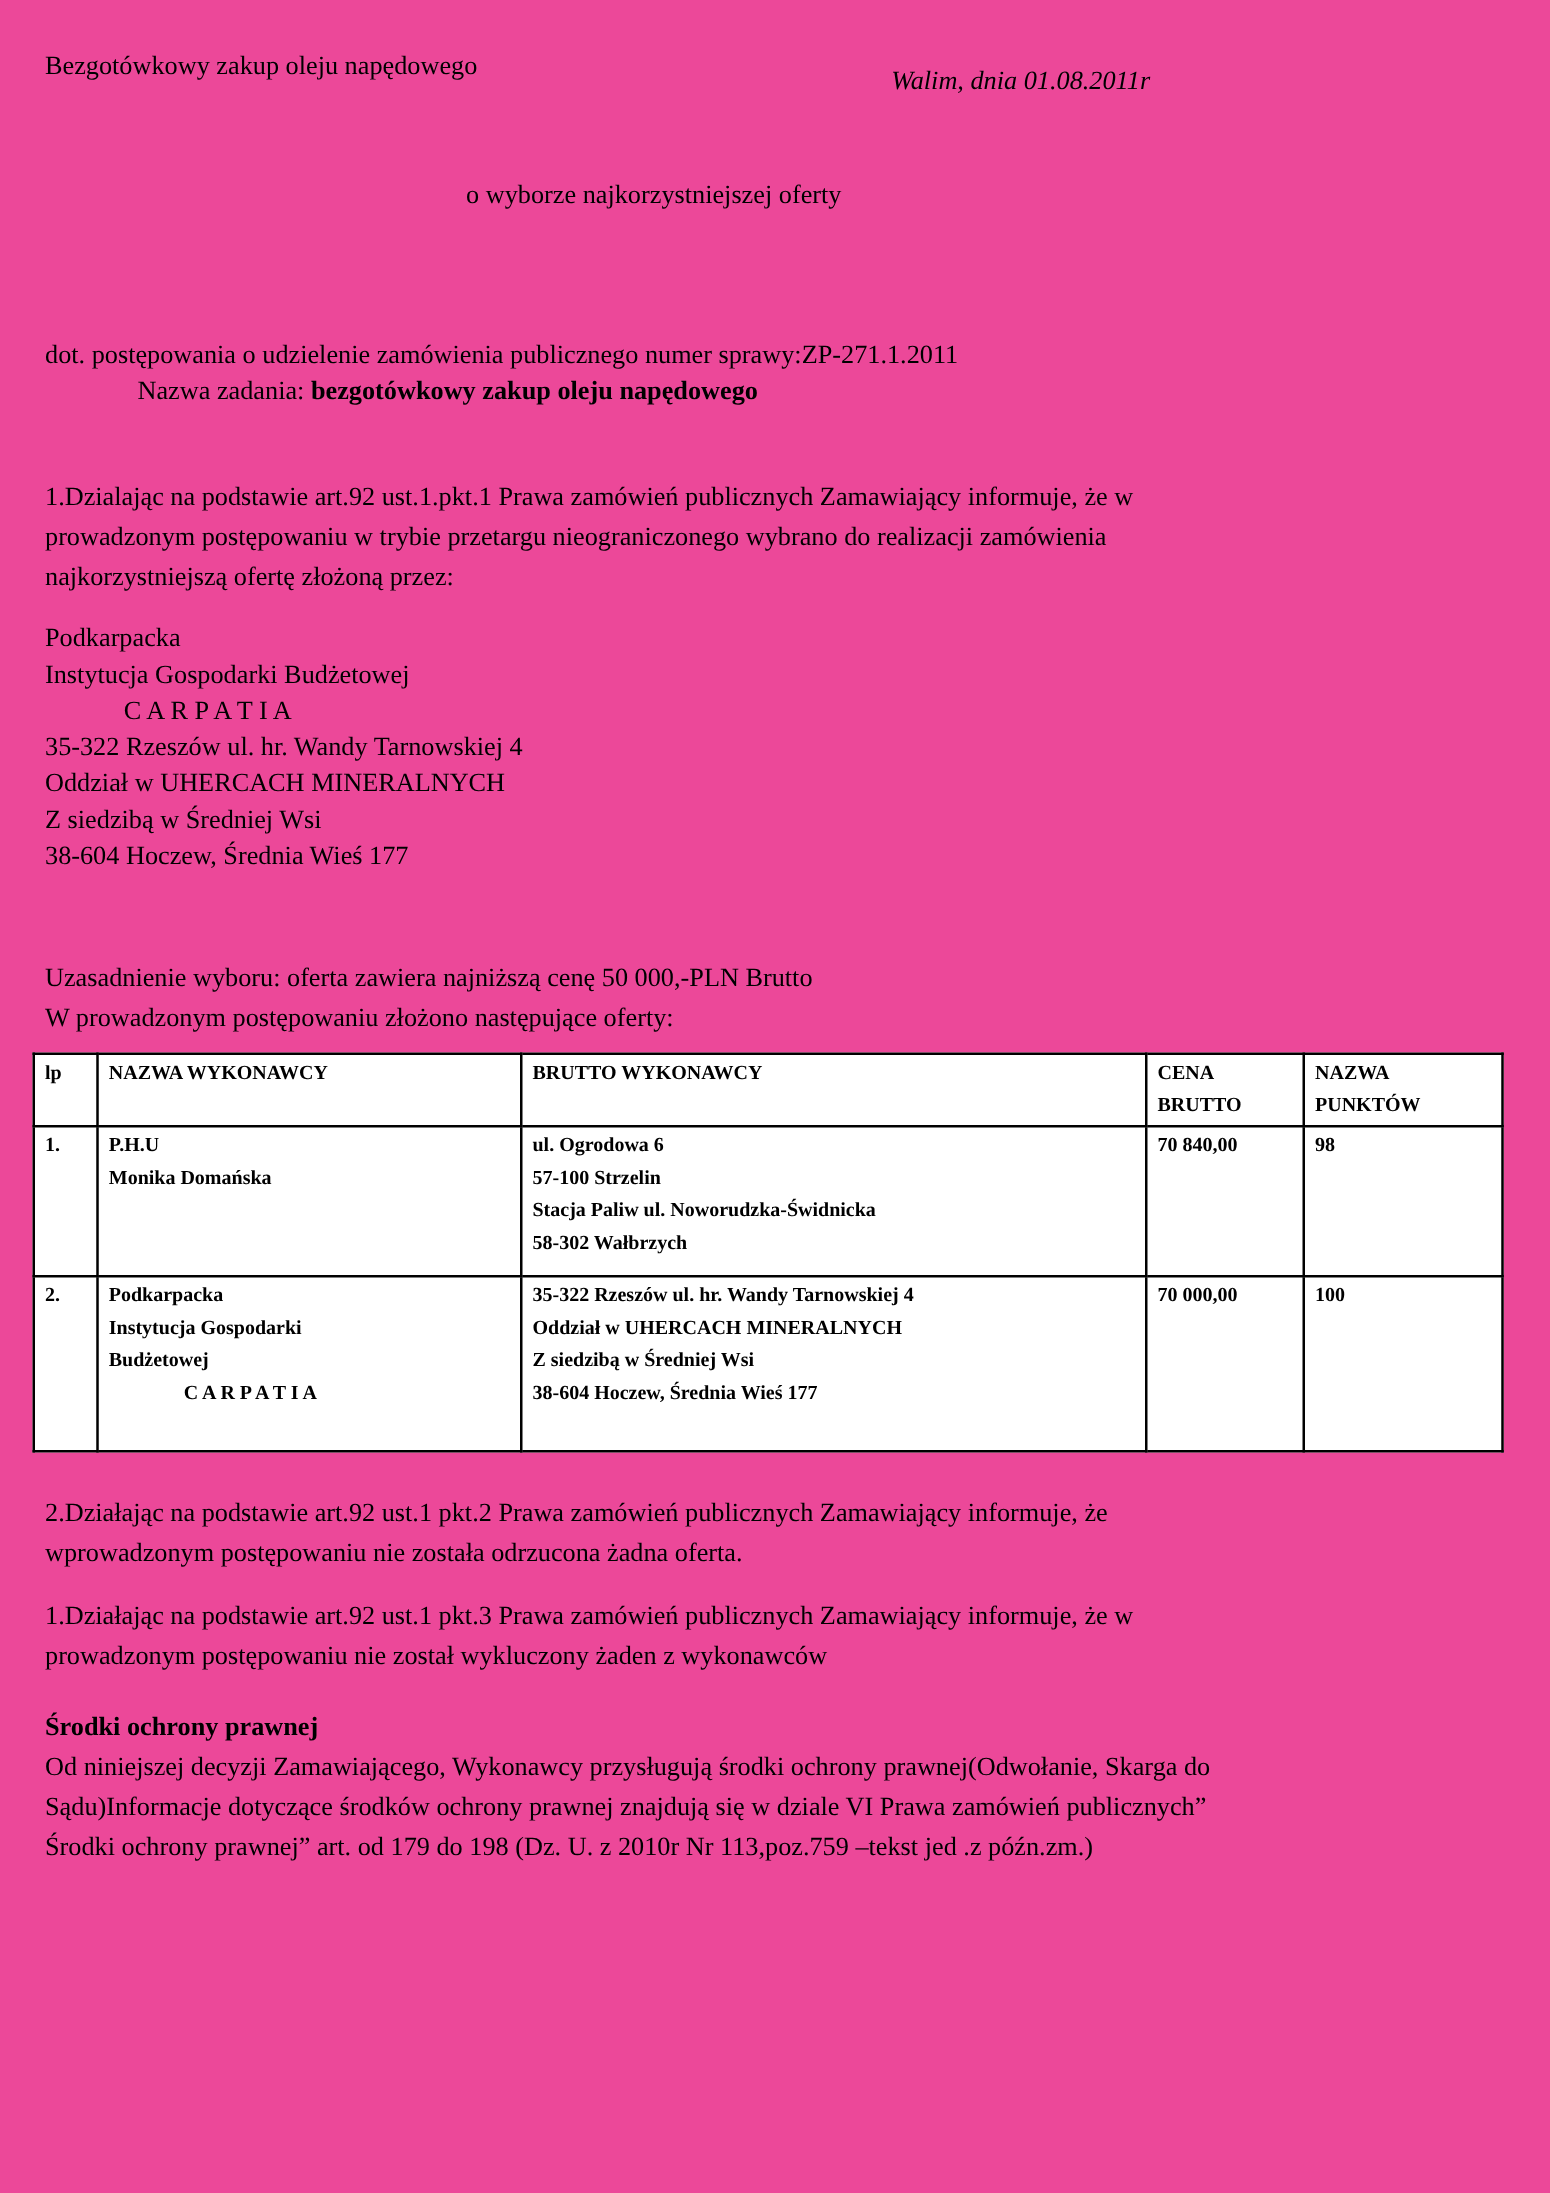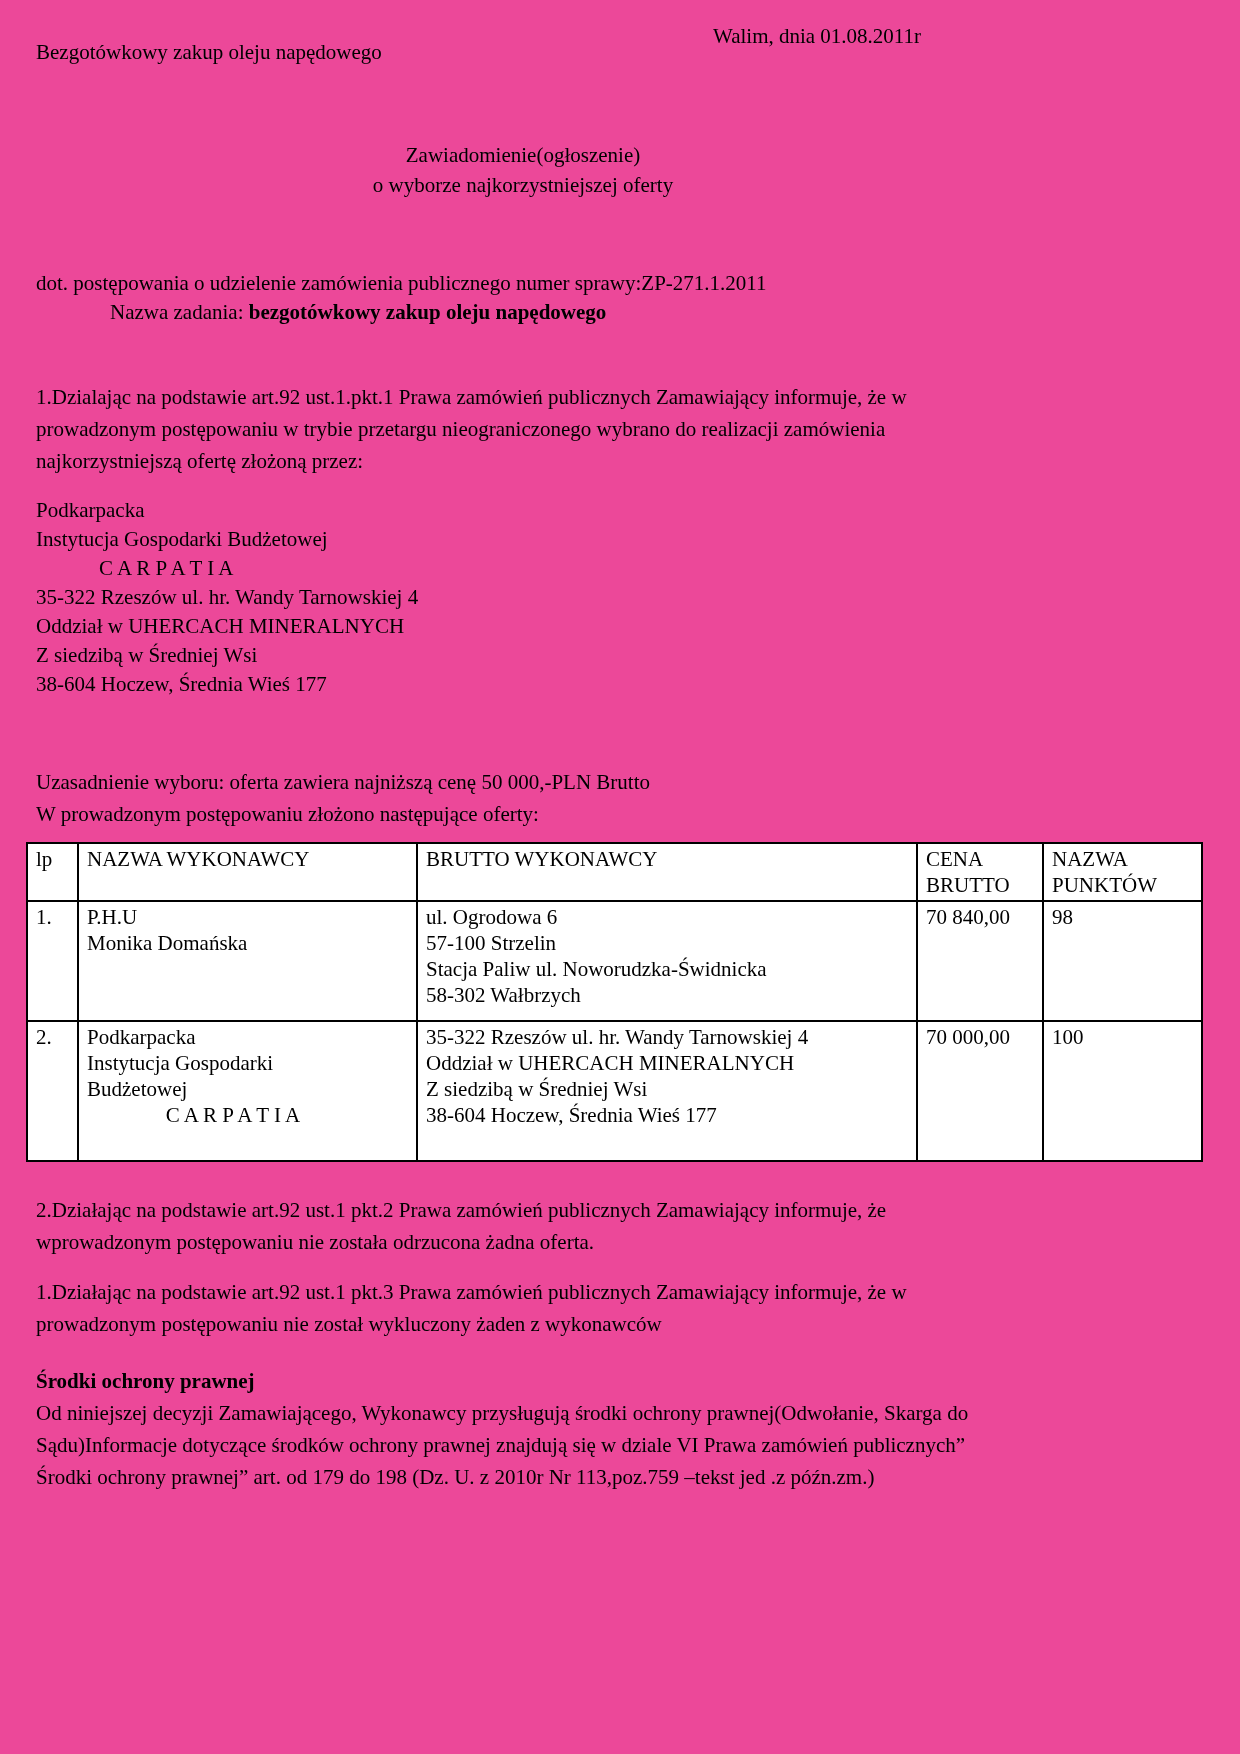--- a/index.html
+++ b/index.html
@@ -10,21 +10,21 @@
     margin: 0 auto;
     background: #ec4899;
     color: #000000;
     font-family: "Liberation Serif", "DejaVu Serif", serif;
     font-size: 21px;
     line-height: 32px;
   }
   .abs { position: absolute; }
   .pre { white-space: pre-wrap; }
   .doc-subject   { left: 36px;  top: 36px; }
-  .doc-dateline  { left: 713px; top: 20px; }
+  .doc-dateline  { left: 713px; top: 48px; font-style: italic; }
   .title-block   { left: 0;  top: 140px; width: 1046px; text-align: center; line-height: 30px; }
   .case-line     { left: 36px; top: 268px; line-height: 30px; }
   .task-line     { left: 110px; top: 297px; line-height: 30px; }
   .task-name     { font-weight: bold; }
   .para-1        { left: 36px; top: 381px; width: 1170px; }
   .winner-addr   { left: 36px; top: 496px; width: 900px; line-height: 29px; }
   .justification { left: 36px; top: 766px; width: 1170px; }
   .para-2        { left: 36px; top: 1194px; width: 1170px; }
   .para-3        { left: 36px; top: 1276px; width: 1170px; }
   .legal-heading { left: 36px; top: 1365px; font-weight: bold; }
@@ -36,41 +36,40 @@
     border-collapse: collapse;
     table-layout: fixed;
     width: 1177px;
     background: #ffffff;
   }
   table.offers th, table.offers td {
     border: 2px solid #000000;
     padding: 2px 8px;
     vertical-align: top;
     text-align: left;
-    font-weight: normal;
-    font-size: 21px;
+    font-weight: bold;
+    font-size: 16px;
     line-height: 26px;
     white-space: pre-wrap;
     overflow: hidden;
   }
   tr.offers-header-row { height: 58px; }
   tr.offer-row-1 { height: 120px; }
   tr.offer-row-2 { height: 140px; }
   td.cell-price, td.cell-points { vertical-align: middle; text-align: center; }
 </style>
 </head>
 <body>
 
 <div class="page">
 
   <div class="abs doc-subject">Bezgotówkowy zakup oleju napędowego</div>
   <div class="abs doc-dateline">Walim, dnia 01.08.2011r</div>
 
   <div class="abs title-block">
-    <div>Zawiadomienie(ogłoszenie)</div>
     <div>o wyborze najkorzystniejszej oferty</div>
   </div>
 
   <div class="abs case-line">dot. postępowania o udzielenie zamówienia publicznego numer sprawy:ZP-271.1.2011</div>
 
   <div class="abs task-line">
     <span>Nazwa zadania: </span><span class="task-name">bezgotówkowy zakup oleju napędowego</span>
   </div>
 
   <div class="abs pre para-1">1.Dzialając na podstawie art.92 ust.1.pkt.1 Prawa zamówień publicznych Zamawiający informuje, że w

